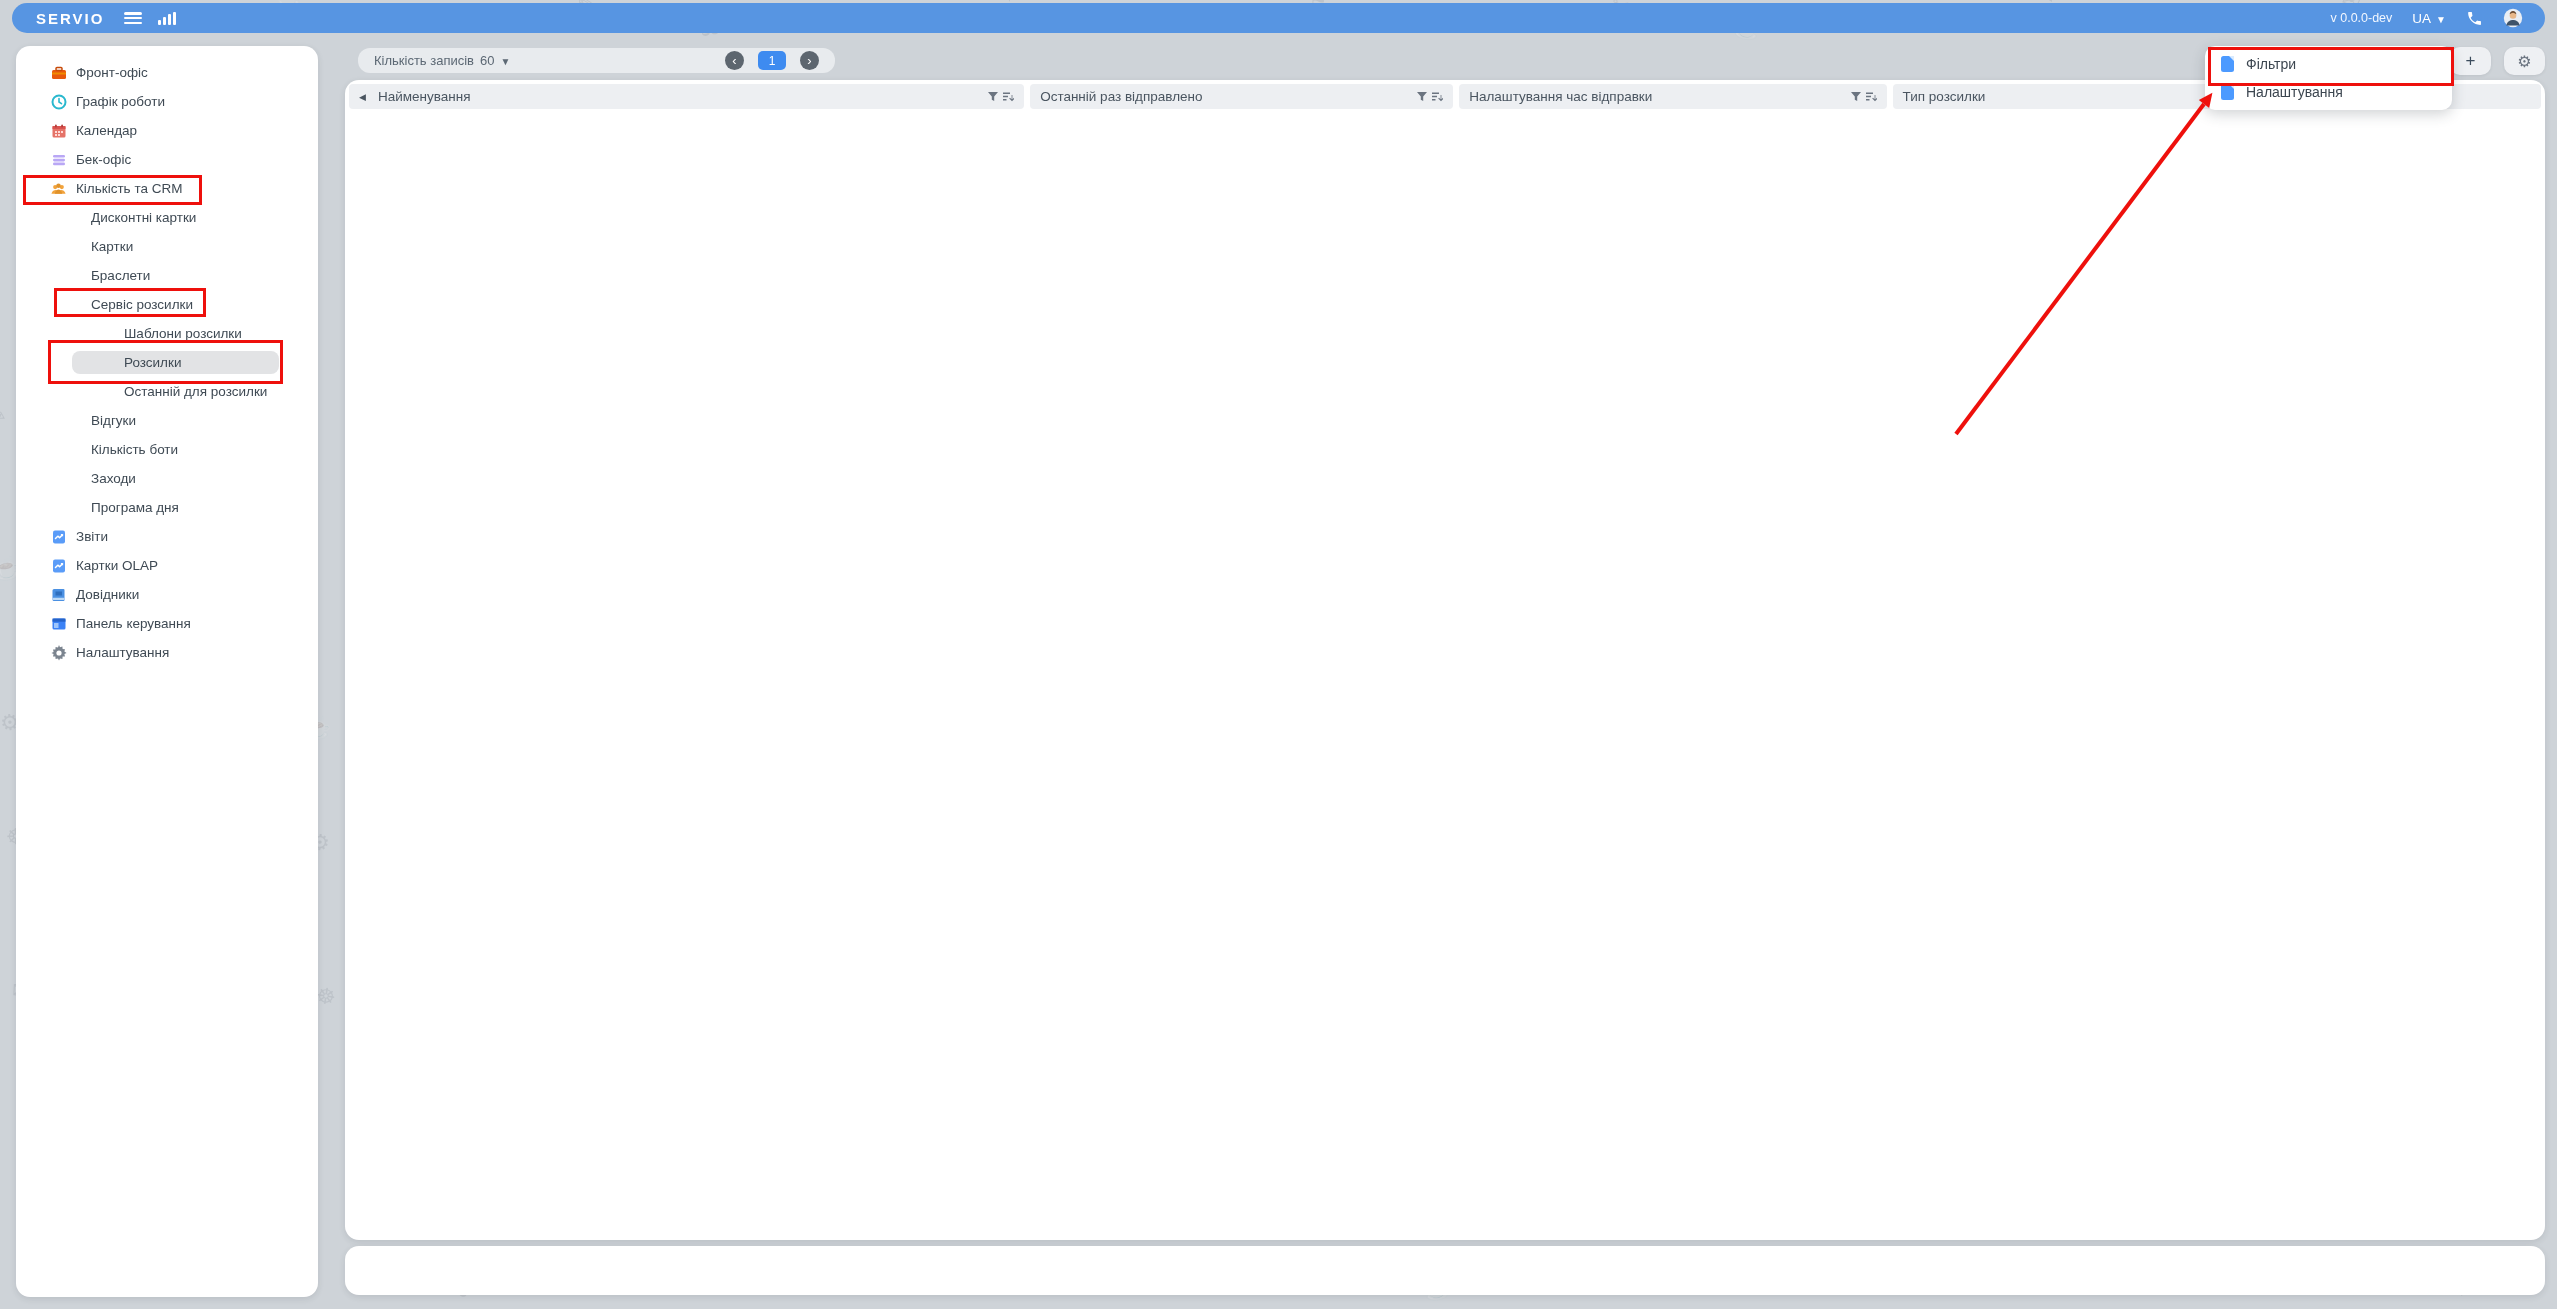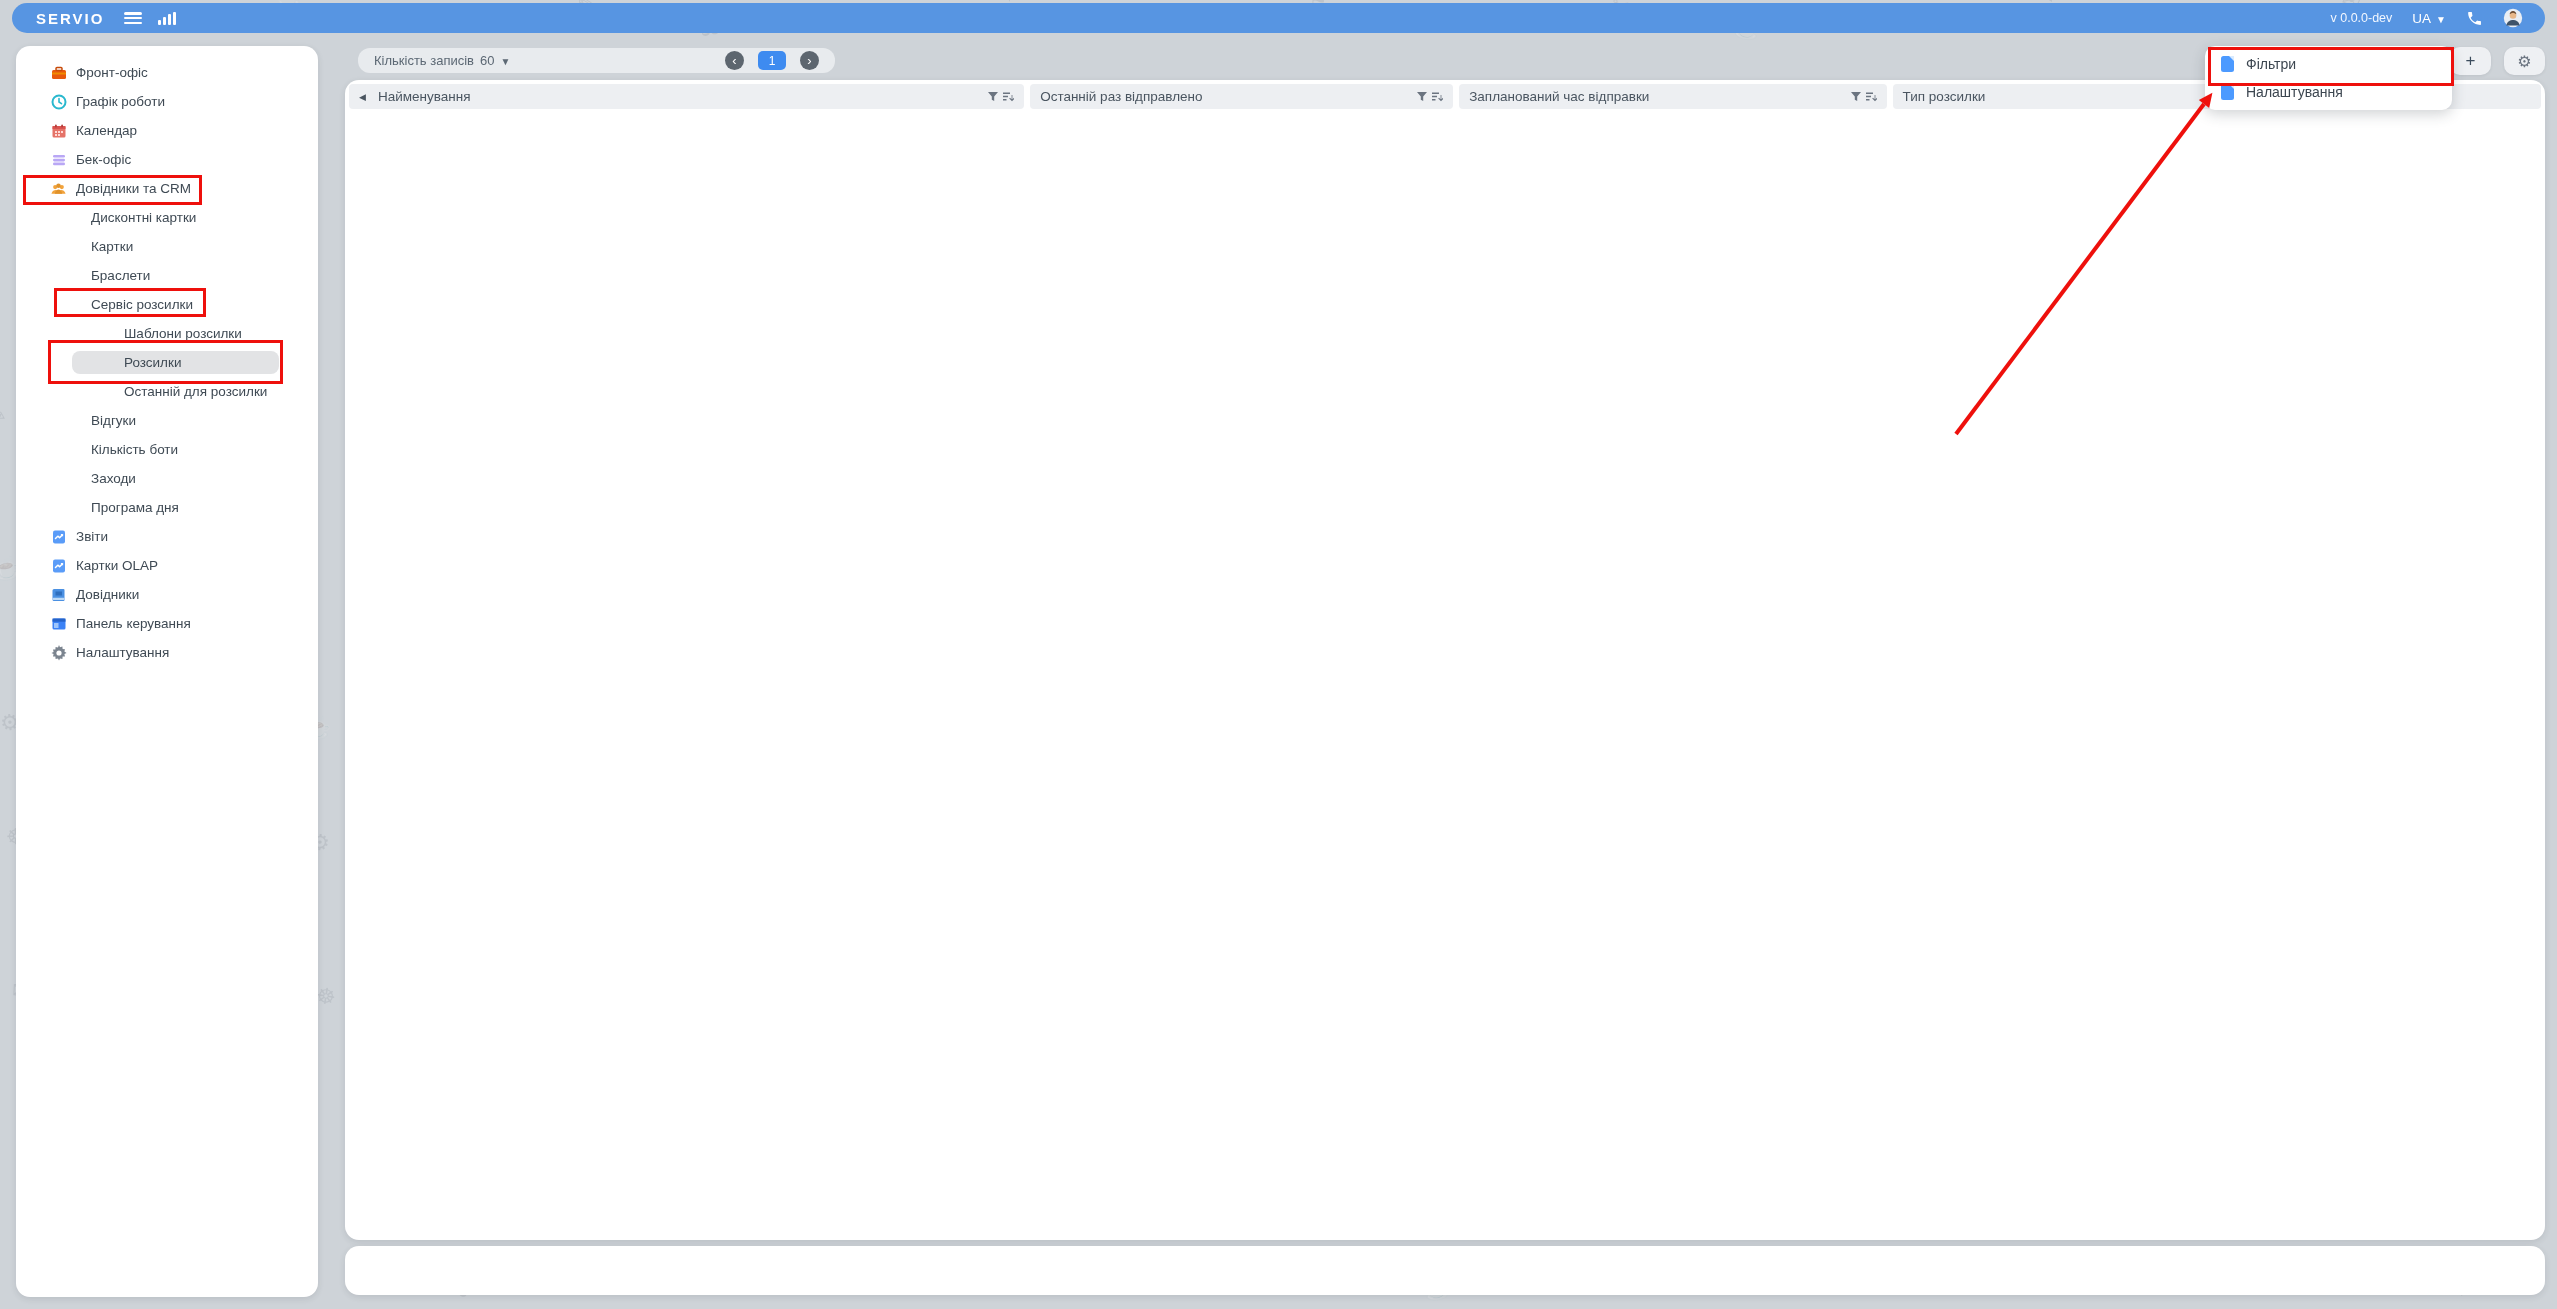--- a/index.html
+++ b/index.html
@@ -361,21 +361,21 @@
         <span class="sb-icon">
           <svg width="18" height="16" viewBox="0 0 18 16">
             <circle cx="5.5" cy="6" r="2.2" fill="#f2a33c"></circle>
             <circle cx="12.5" cy="6" r="2.2" fill="#f2a33c"></circle>
             <circle cx="9" cy="4.5" r="2.4" fill="#e0922a"></circle>
             <path d="M1.5 13c.7-3 3-4 4.5-4s3.2.8 3.2 4z" fill="#f2a33c"></path>
             <path d="M16.5 13c-.7-3-3-4-4.5-4s-3.2.8-3.2 4z" fill="#f2a33c"></path>
             <path d="M5 13c.8-3.4 2.6-4.6 4-4.6s3.2 1.2 4 4.6z" fill="#e0922a"></path>
           </svg>
         </span>
-        <span class="sb-label">Довідники та CRM</span>
+        <span class="sb-label">Кількість та CRM</span>
       </div>
       <div class="sb-item sb-lvl2">
         <span class="sb-label">Дисконтні картки</span>
       </div>
       <div class="sb-item sb-lvl2">
         <span class="sb-label">Картки</span>
       </div>
       <div class="sb-item sb-lvl2">
         <span class="sb-label">Браслети</span>
       </div>
@@ -504,21 +504,21 @@
               <svg width="11" height="10" viewBox="0 0 11 10">
                 <g stroke="#6b7480" stroke-width="1.4">
                   <path d="M0 1.2h7M0 4.5h5M0 7.8h3.5"></path>
                 </g>
                 <path fill="#6b7480" d="M8.6 3v4.2L7 5.7l-.8.8 2.8 2.8 2.8-2.8-.8-.8-1.6 1.5V3z"></path>
               </svg>
             </span>
           </span>
         </div>
         <div class="th-cell" style="width: 19.5%;">
-          <span>Запланований час відправки</span>
+          <span>Налаштування час відправки</span>
           <span class="th-icons">
             <span>
               <svg width="10" height="10" viewBox="0 0 10 10">
                 <path fill="#6b7480" d="M0 0h10L6.2 4.6V9L3.8 7.8V4.6z"></path>
               </svg>
             </span>
             <span>
               <svg width="11" height="10" viewBox="0 0 11 10">
                 <g stroke="#6b7480" stroke-width="1.4">
                   <path d="M0 1.2h7M0 4.5h5M0 7.8h3.5"></path>

